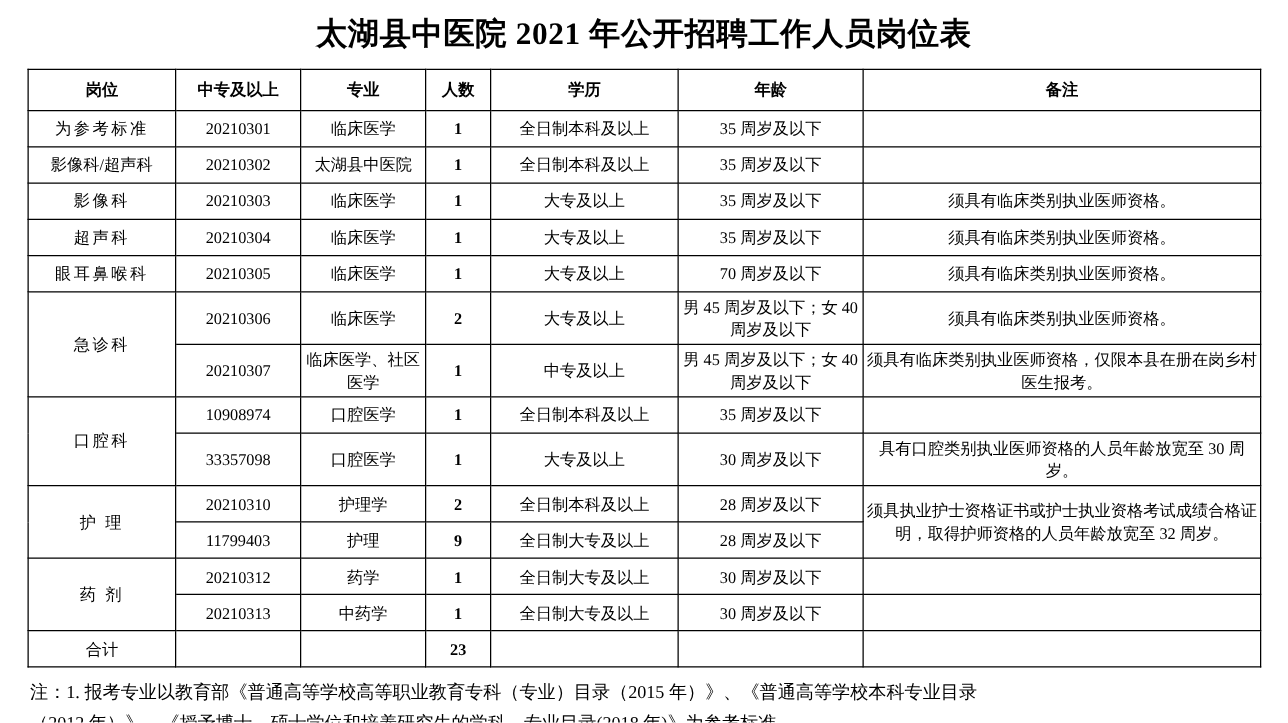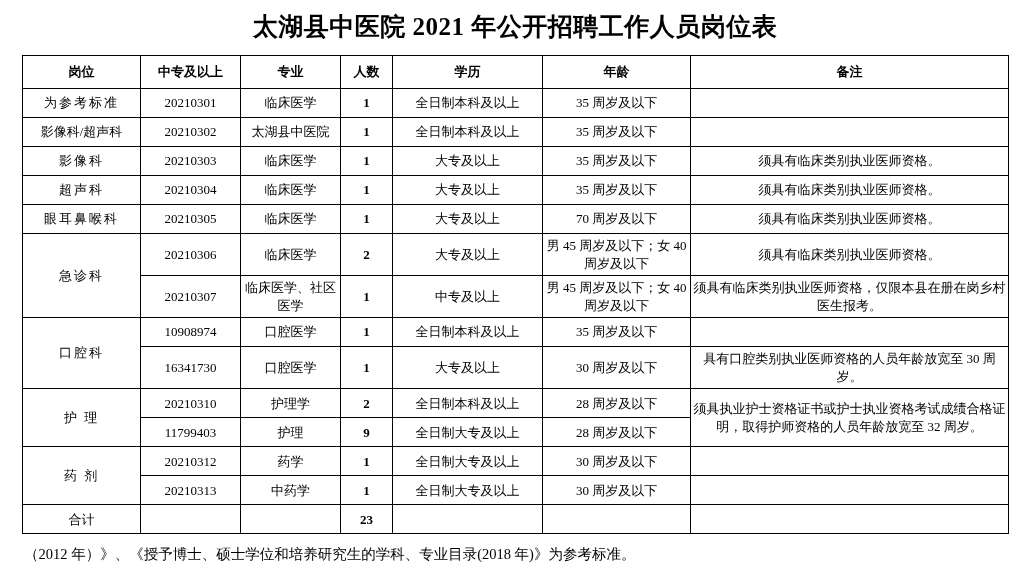--- a/index.html
+++ b/index.html
@@ -180,21 +180,21 @@
         <td class="group" rowspan="2">口腔科</td>
         <td>10908974</td>
         <td>口腔医学</td>
         <td class="count">1</td>
         <td>全日制本科及以上</td>
         <td>35 周岁及以下</td>
         <td class="remark"></td>
       </tr>
 
       <tr>
-        <td>16341730</td>
+        <td>33357098</td>
         <td>口腔医学</td>
         <td class="count">1</td>
         <td>大专及以上</td>
         <td>30 周岁及以下</td>
         <td class="remark">具有口腔类别执业医师资格的人员年龄放宽至 30 周岁。</td>
       </tr>
 
       <tr>
         <td class="group" rowspan="2">护 理</td>
         <td>20210310</td>
@@ -238,16 +238,17 @@
         <td></td>
         <td class="count">23</td>
         <td></td>
         <td></td>
         <td class="remark"></td>
       </tr>
     </tbody>
   </table>
 
   <div class="notes">
+    <div>注：1. 报考专业以教育部《普通高等学校高等职业教育专科（专业）目录（2015 年）》、《普通高等学校本科专业目录</div>
     <div>（2012 年）》、《授予博士、硕士学位和培养研究生的学科、专业目录(2018 年)》为参考标准。</div>
   </div>
 
 </div>
 
 </body></html>

